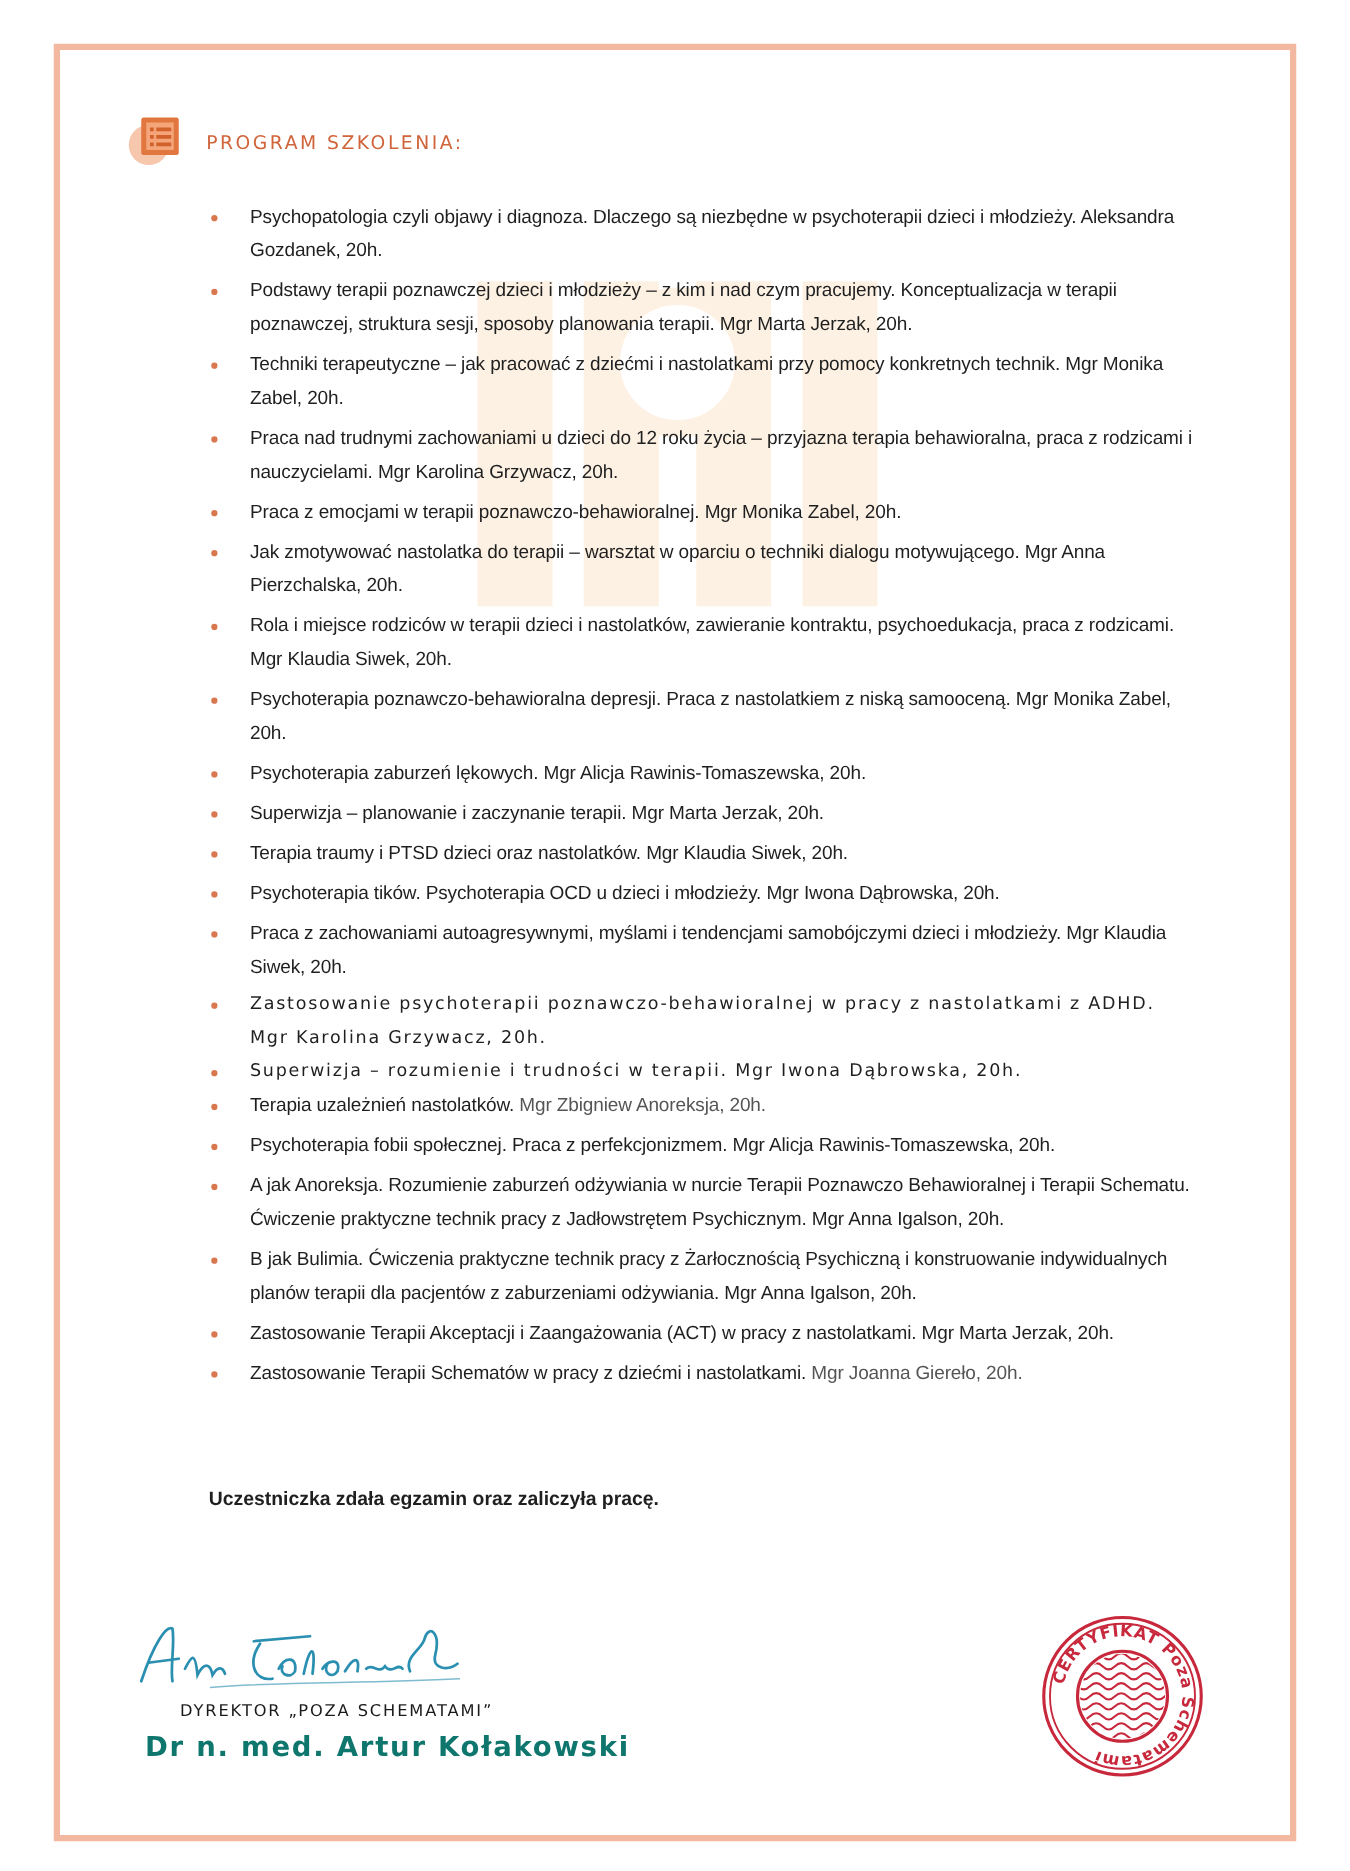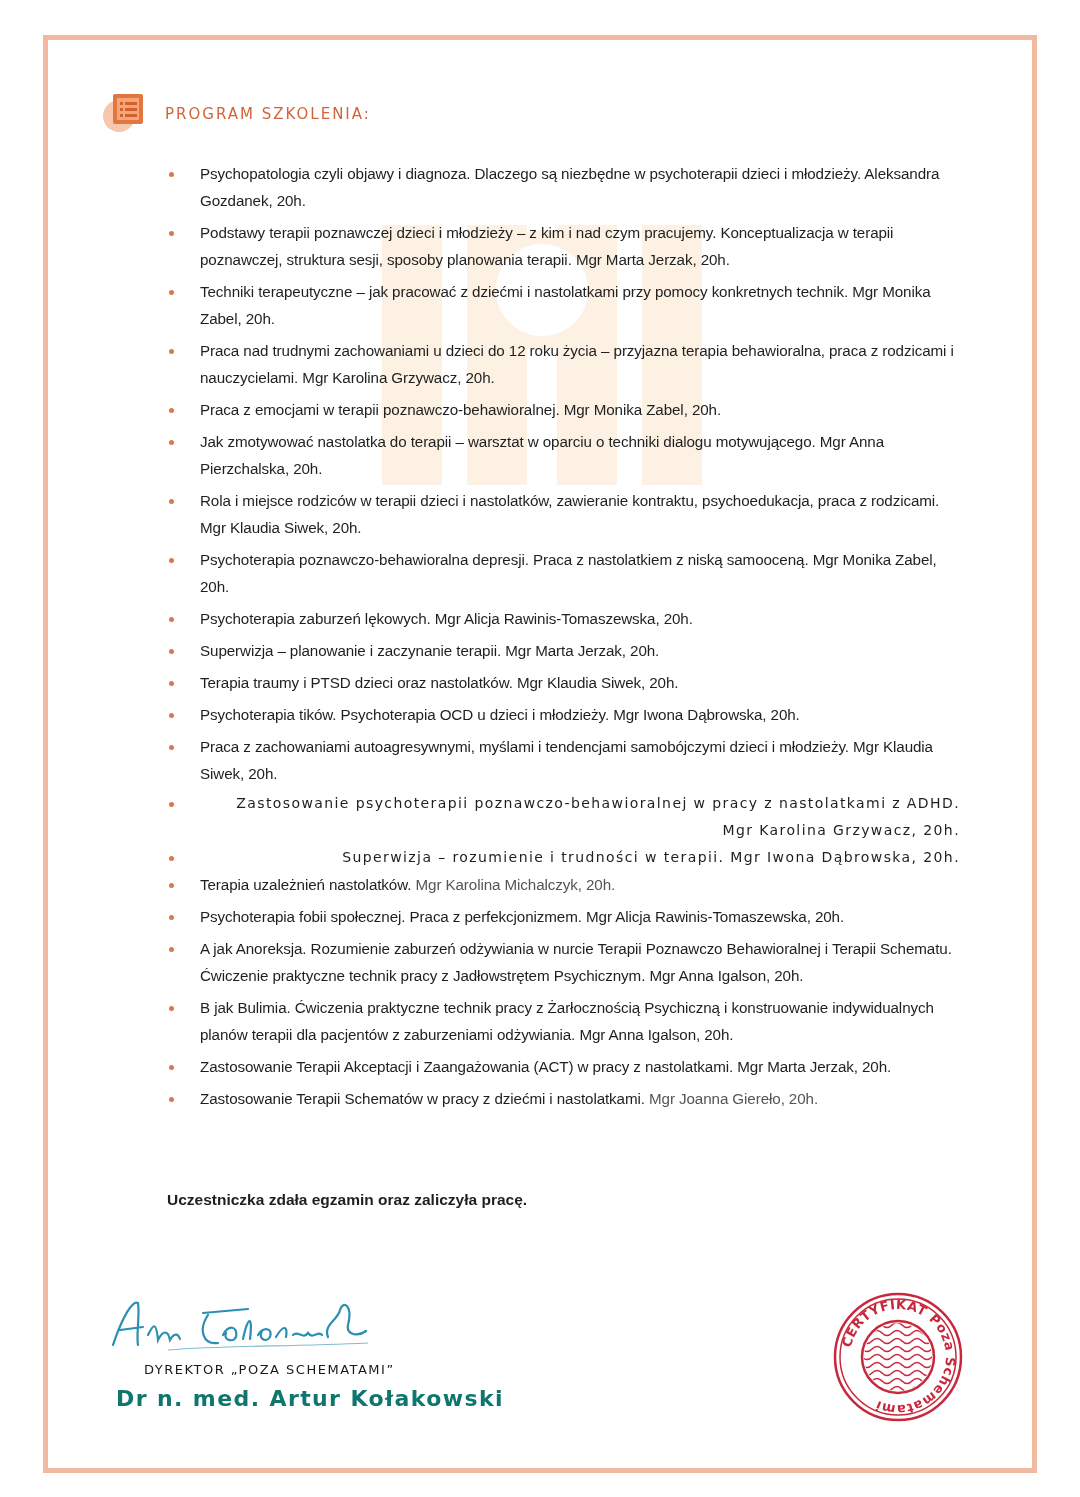--- a/index.html
+++ b/index.html
@@ -45,21 +45,21 @@
       font-family: "DejaVu Sans", sans-serif;
     }
     ul.program {
       position: absolute; left: 160px; top: 160px; width: 800px; margin: 0; padding: 0;
       list-style: none;
     }
     ul.program li {
       position: relative; padding-left: 40px; font-size: 15.2px; line-height: 27px;
       margin-bottom: 5px; font-family: "Liberation Sans", sans-serif; letter-spacing: -0.1px;
     }
-    ul.program li.spaced { letter-spacing: 1.4px; font-family: "DejaVu Sans", sans-serif; font-size: 14px; margin-bottom: 0; text-align: right; }
+    ul.program li.spaced { letter-spacing: 1.4px; font-family: "DejaVu Sans", sans-serif; font-size: 14px; margin-bottom: 0; }
     ul.program li .bullet {
       position: absolute; left: 9px; top: 12px; width: 5px; height: 5px; border-radius: 50%;
       background: #d9774f;
     }
     ul.program li .teacher.grey { color: #555555; }
     .conclusion {
       position: absolute; left: 167px; top: 1191px; font-size: 15.5px; font-weight: bold;
     }
     .signature {
       position: absolute; left: 108px; top: 1295px; width: 270px; height: 60px;
@@ -112,21 +112,21 @@
     <li><span class="bullet"></span><span class="topic">Jak zmotywować nastolatka do terapii – warsztat w oparciu o techniki dialogu motywującego.</span> <span class="teacher">Mgr Anna Pierzchalska, 20h.</span></li>
     <li><span class="bullet"></span><span class="topic">Rola i miejsce rodziców w terapii dzieci i nastolatków, zawieranie kontraktu, psychoedukacja, praca z rodzicami.</span> <span class="teacher">Mgr Klaudia Siwek, 20h.</span></li>
     <li><span class="bullet"></span><span class="topic">Psychoterapia poznawczo-behawioralna depresji. Praca z nastolatkiem z niską samooceną.</span> <span class="teacher">Mgr Monika Zabel, 20h.</span></li>
     <li><span class="bullet"></span><span class="topic">Psychoterapia zaburzeń lękowych.</span> <span class="teacher">Mgr Alicja Rawinis-Tomaszewska, 20h.</span></li>
     <li><span class="bullet"></span><span class="topic">Superwizja – planowanie i zaczynanie terapii.</span> <span class="teacher">Mgr Marta Jerzak, 20h.</span></li>
     <li><span class="bullet"></span><span class="topic">Terapia traumy i PTSD dzieci oraz nastolatków.</span> <span class="teacher">Mgr Klaudia Siwek, 20h.</span></li>
     <li><span class="bullet"></span><span class="topic">Psychoterapia tików. Psychoterapia OCD u dzieci i młodzieży.</span> <span class="teacher">Mgr Iwona Dąbrowska, 20h.</span></li>
     <li style="margin-bottom: 3px;"><span class="bullet"></span><span class="topic">Praca z zachowaniami autoagresywnymi, myślami i tendencjami samobójczymi dzieci i młodzieży.</span> <span class="teacher">Mgr Klaudia Siwek, 20h.</span></li>
     <li class="spaced"><span class="bullet"></span><span class="topic">Zastosowanie psychoterapii poznawczo-behawioralnej w pracy z nastolatkami z ADHD.</span> <span class="teacher">Mgr Karolina Grzywacz, 20h.</span></li>
     <li class="spaced"><span class="bullet"></span><span class="topic">Superwizja – rozumienie i trudności w terapii.</span> <span class="teacher">Mgr Iwona Dąbrowska, 20h.</span></li>
-    <li><span class="bullet"></span><span class="topic">Terapia uzależnień nastolatków.</span> <span class="teacher grey">Mgr Karolina Michalczyk, 20h.</span></li>
+    <li><span class="bullet"></span><span class="topic">Terapia uzależnień nastolatków.</span> <span class="teacher grey">Mgr Zbigniew Anoreksja, 20h.</span></li>
     <li><span class="bullet"></span><span class="topic">Psychoterapia fobii społecznej. Praca z perfekcjonizmem.</span> <span class="teacher">Mgr Alicja Rawinis-Tomaszewska, 20h.</span></li>
     <li><span class="bullet"></span><span class="topic">A jak Anoreksja. Rozumienie zaburzeń odżywiania w nurcie Terapii Poznawczo Behawioralnej i Terapii Schematu. Ćwiczenie praktyczne technik pracy z Jadłowstrętem Psychicznym.</span> <span class="teacher">Mgr Anna Igalson, 20h.</span></li>
     <li><span class="bullet"></span><span class="topic">B jak Bulimia. Ćwiczenia praktyczne technik pracy z Żarłocznością Psychiczną i konstruowanie indywidualnych planów terapii dla pacjentów z zaburzeniami odżywiania.</span> <span class="teacher">Mgr Anna Igalson, 20h.</span></li>
     <li><span class="bullet"></span><span class="topic">Zastosowanie Terapii Akceptacji i Zaangażowania (ACT) w pracy z nastolatkami.</span> <span class="teacher">Mgr Marta Jerzak, 20h.</span></li>
     <li><span class="bullet"></span><span class="topic">Zastosowanie Terapii Schematów w pracy z dziećmi i nastolatkami.</span> <span class="teacher grey">Mgr Joanna Giereło, 20h.</span></li>
   </ul>
 
 <div class="conclusion">Uczestniczka zdała egzamin oraz zaliczyła pracę.</div>
 
 <svg class="signature" viewBox="0 0 270 60">

